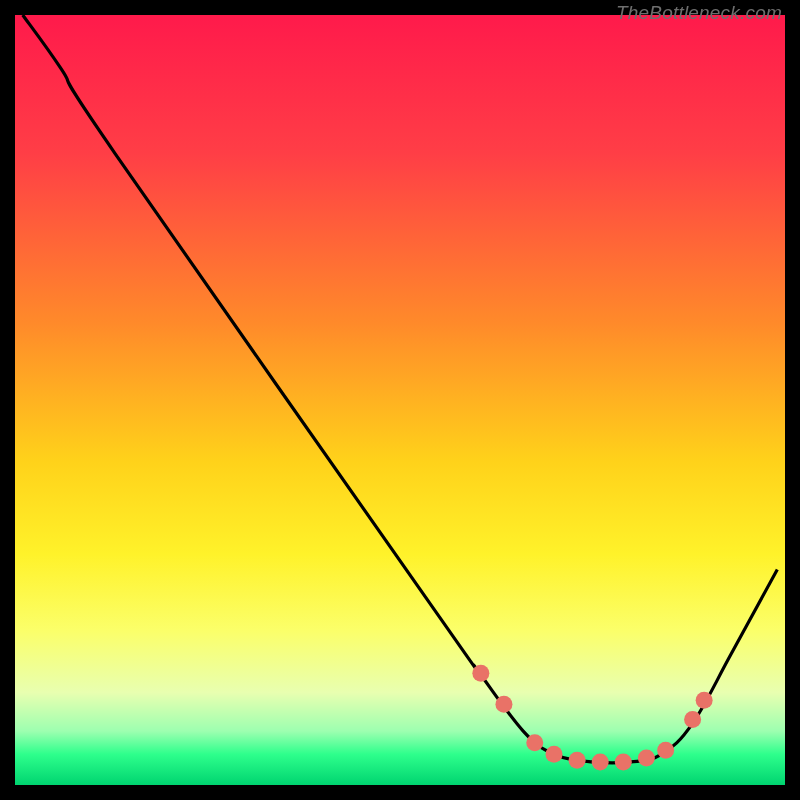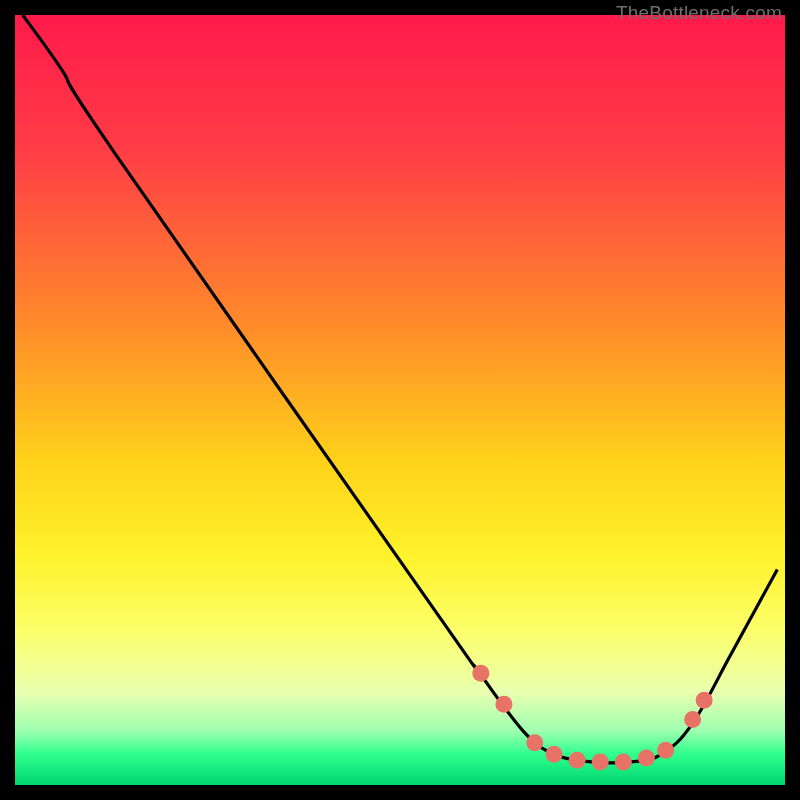--- a/index.html
+++ b/index.html
@@ -1,18 +1,18 @@
 <!DOCTYPE html>
 <html><head>
 <meta charset="utf-8">
 <style>
   * { margin: 0; padding: 0; box-sizing: border-box; }
   body { width: 800px; height: 800px; background: #000; position: relative; font-family: Arial, sans-serif; overflow: hidden; }
   .canvas { position: absolute; left: 15px; top: 15px; width: 770px; height: 770px; }
-  .watermark { position: absolute; top: 2px; right: 18px; color: #6e6e6e; font-size: 19px; font-weight: 500; letter-spacing: 0.2px; z-index: 10; }
+  .watermark { position: absolute; top: 2px; right: 18px; color: #6e6e6e; font-size: 19px; font-weight: 500; letter-spacing: 0.2px; z-index: 10; font-style: italic; }
 </style>
 </head>
 <body>
 
 <div class="watermark">TheBottleneck.com</div>
 <svg class="canvas" viewBox="0 0 770 770" preserveAspectRatio="none">
   <defs>
     <linearGradient id="heat" x1="0" y1="0" x2="0" y2="1">
         <stop offset="0%" stop-color="#ff1a4b"></stop>
         <stop offset="18%" stop-color="#ff3e46"></stop>

